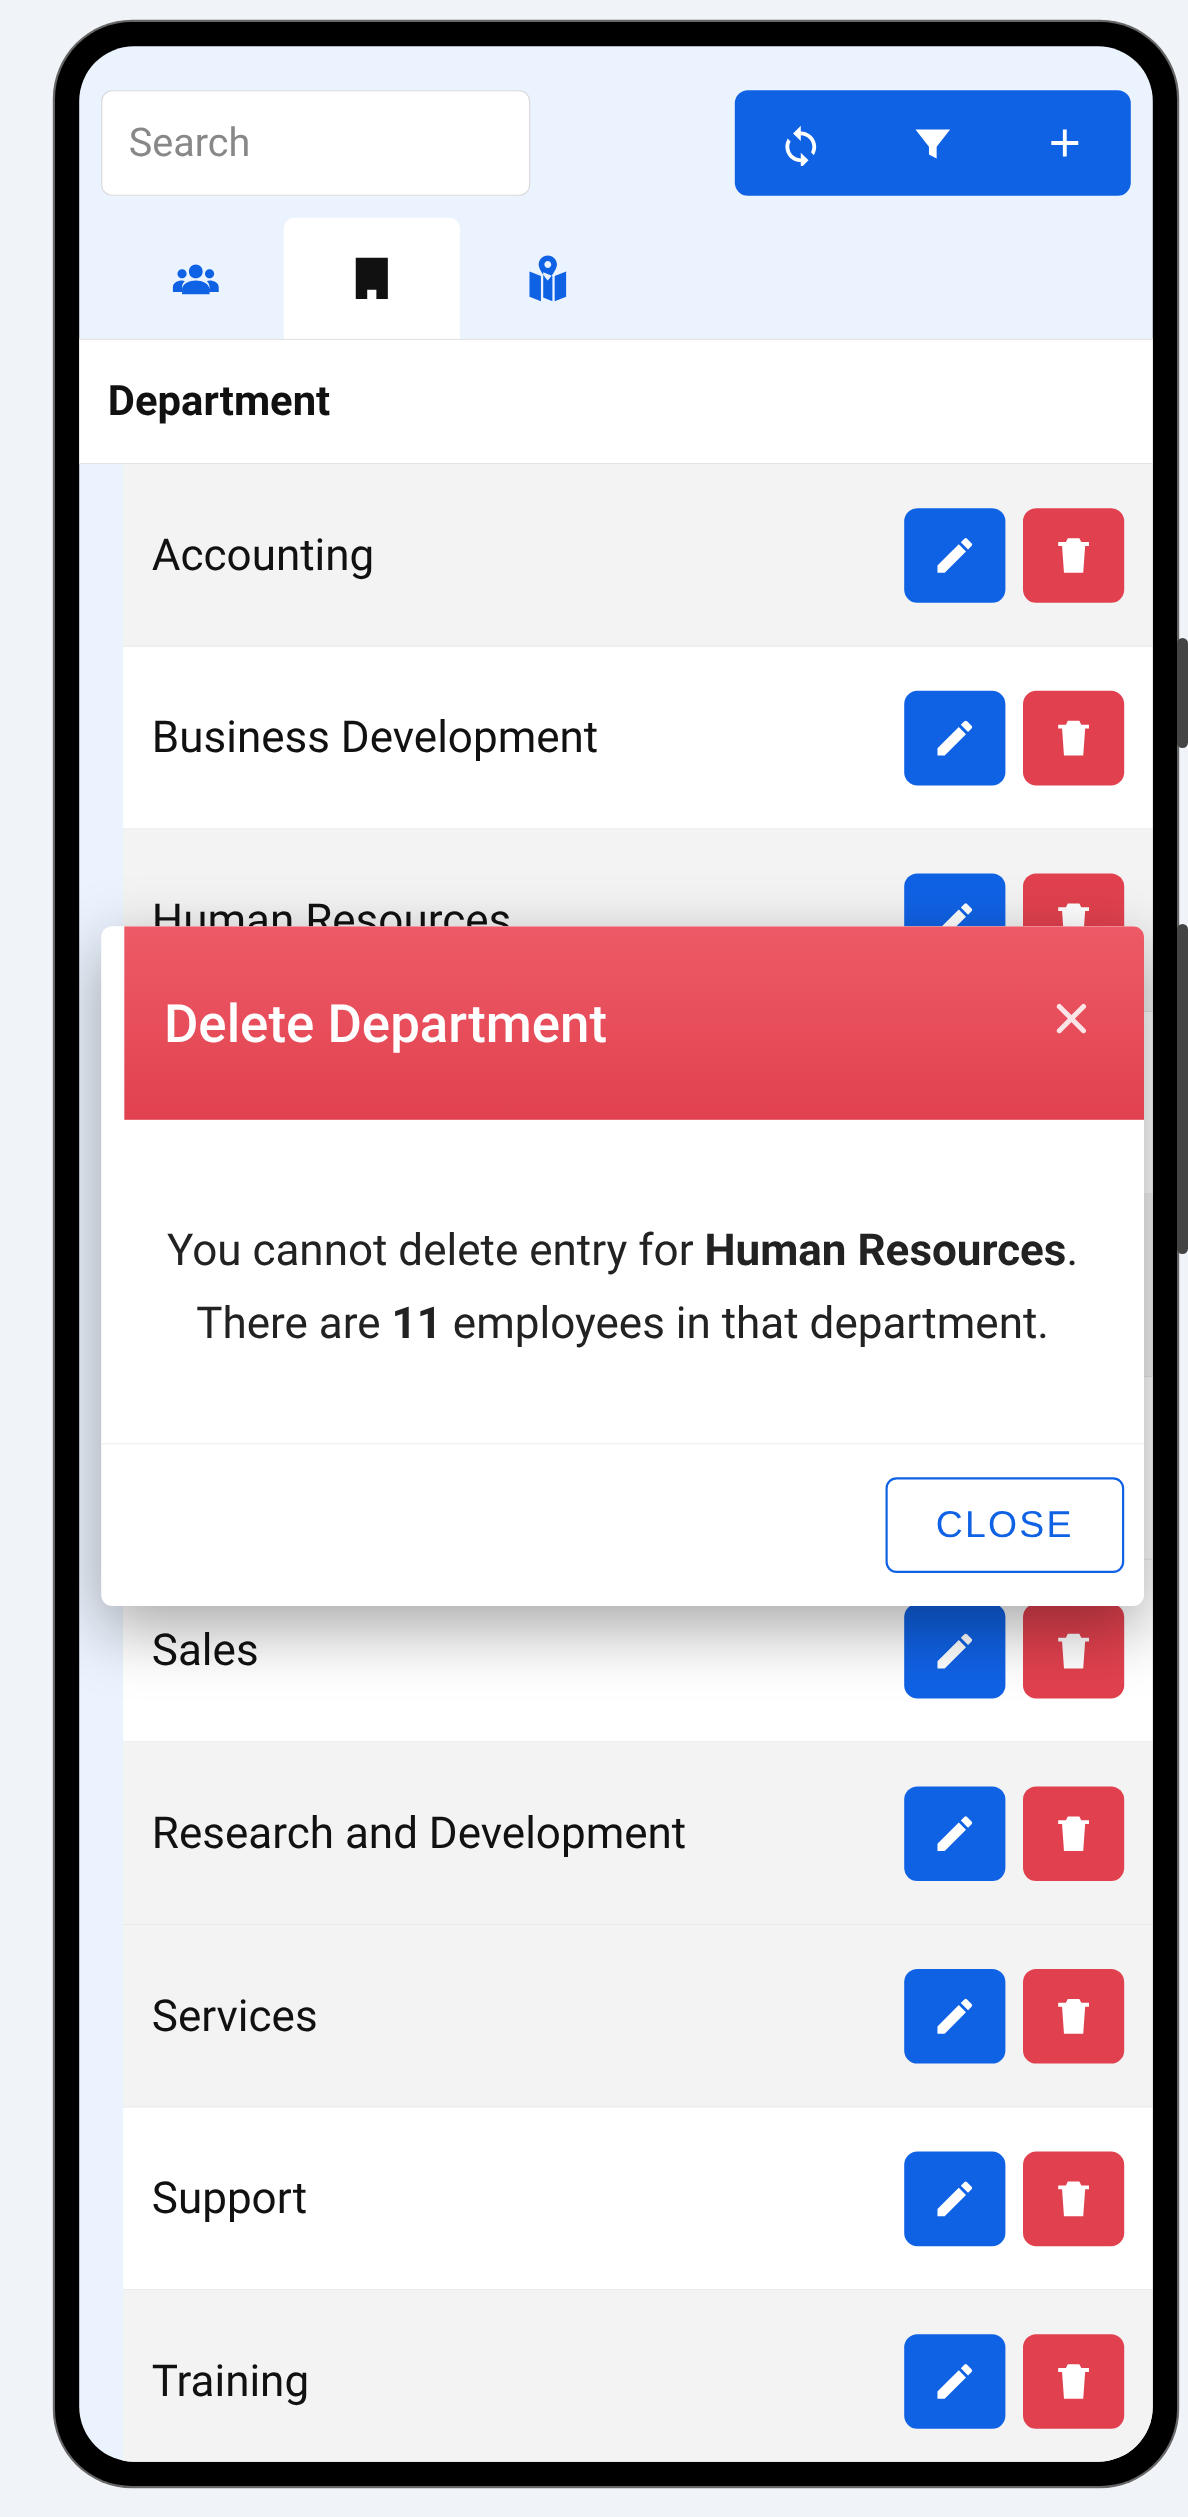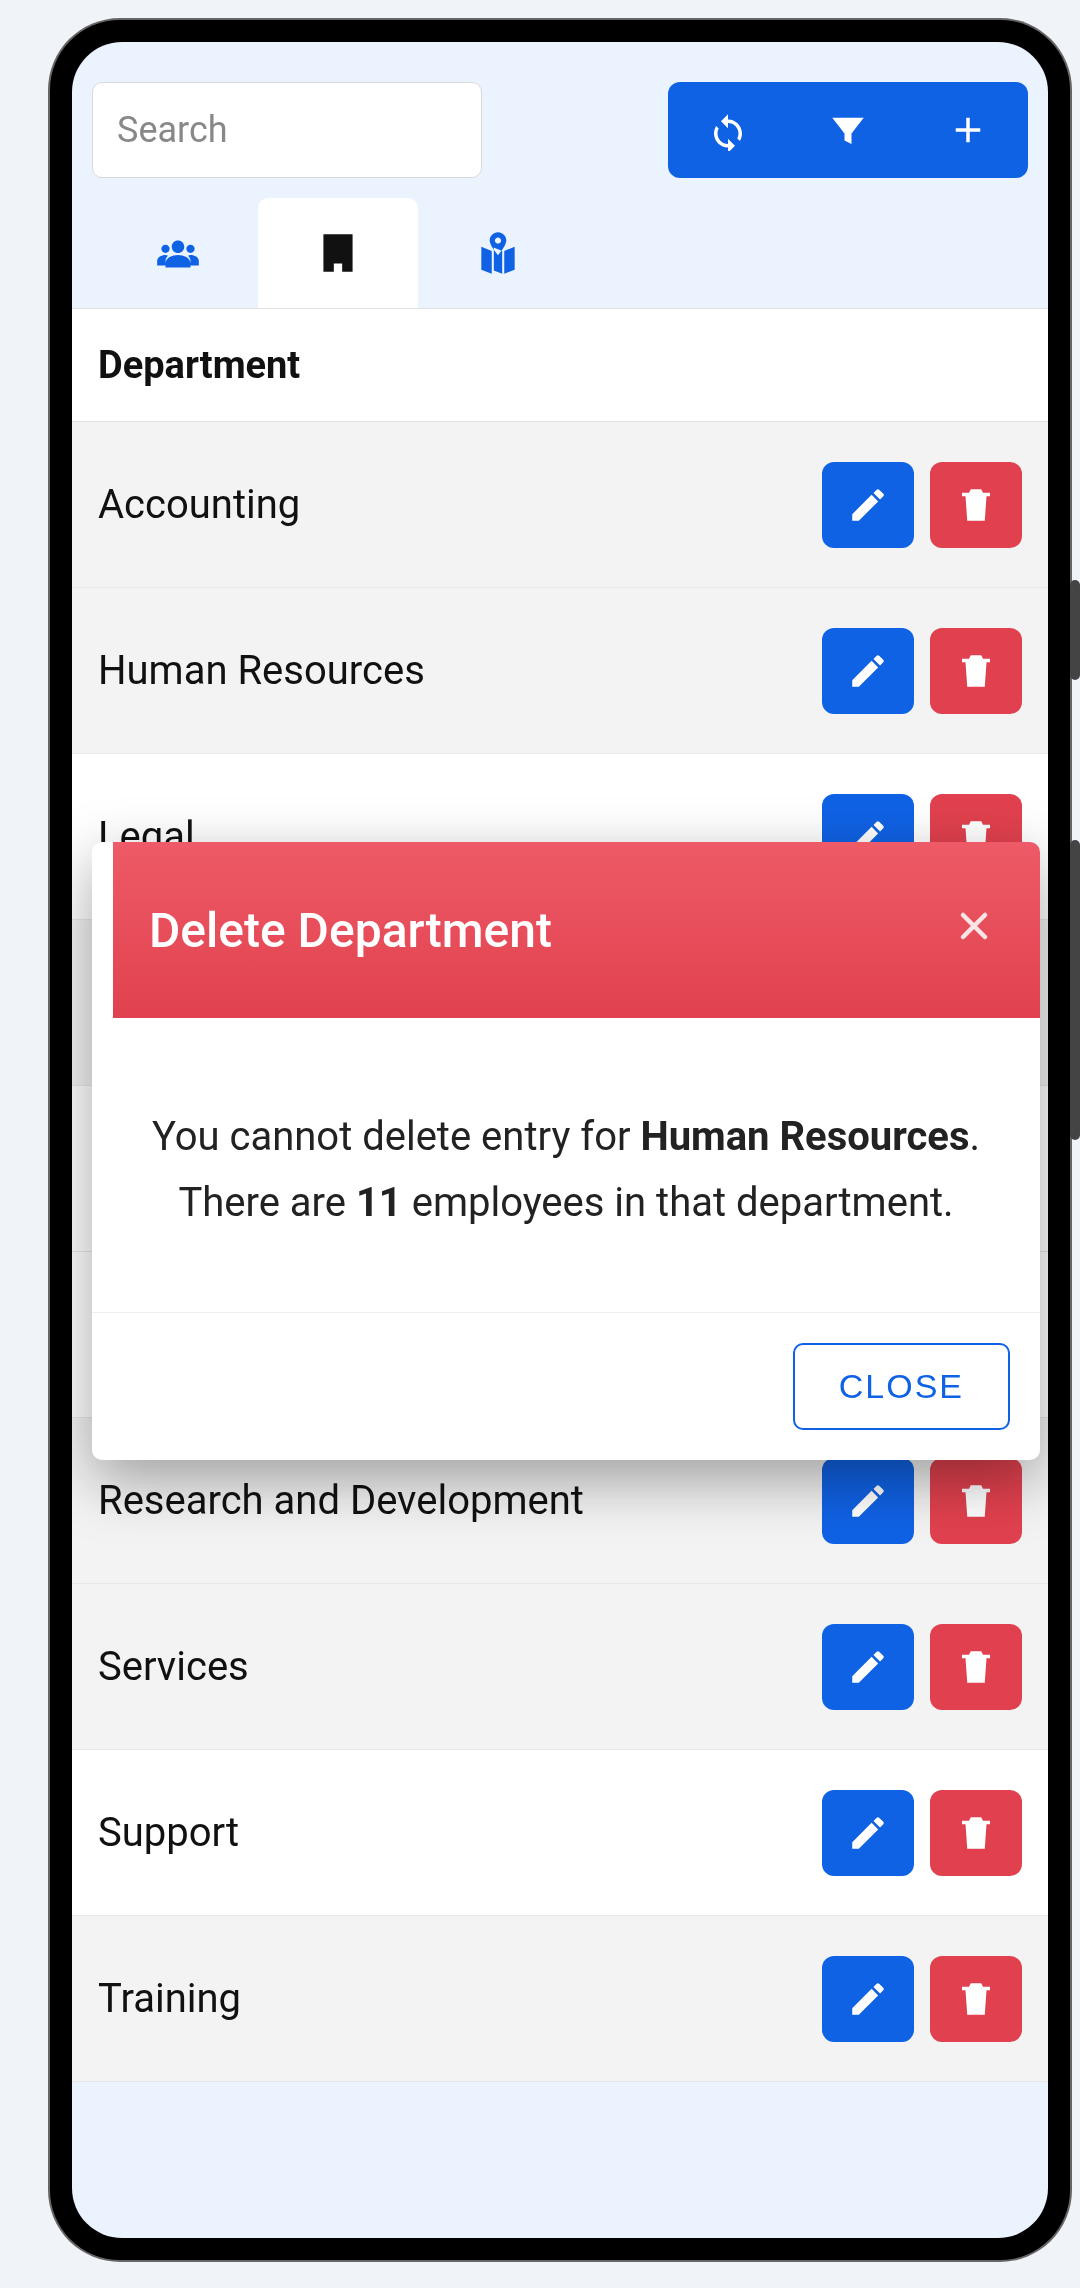--- a/index.html
+++ b/index.html
@@ -141,20 +141,21 @@
 
   
   .dept-row {
     display: flex;
     align-items: center;
     padding: 0 26px;
     height: 166px;
     border-bottom: 1px solid #e8e8e8;
     font-size: 40px;
     color: #111;
+    margin-left: 40px;
   }
   .dept-row.alt { background: #f3f3f3; }
   .dept-row.plain { background: #fff; }
   .dept-name { flex: 1; }
   .row-actions { display: flex; gap: 16px; }
   .icon-btn {
     width: 92px;
     height: 86px;
     border-radius: 12px;
     display: flex;
@@ -202,21 +203,21 @@
     font-size: 40px;
     line-height: 1.65;
     color: #222;
     border-bottom: 1px solid #eee;
     text-align: center;
   }
   .modal-body b { font-weight: 700; }
   .modal-footer {
     display: flex;
     justify-content: flex-end;
-    padding: 30px 30px;
+    padding: 30px 18px;
   }
   .close-btn {
     border: 2px solid #1062e5;
     color: #1062e5;
     background: #fff;
     font-size: 34px;
     letter-spacing: 2px;
     padding: 22px 44px;
     border-radius: 10px;
     cursor: pointer;
@@ -285,20 +286,35 @@
                 <path d="M3 17.25V21h3.75L17.81 9.94l-3.75-3.75L3 17.25zM20.71 7.04a1 1 0 0 0 0-1.41l-2.34-2.34a1 1 0 0 0-1.41 0L15.13 5.12l3.75 3.75 1.83-1.83z"></path>
               </svg>
             </div>
             <div class="icon-btn delete">
               <svg viewBox="0 0 24 24">
                 <path d="M6 7h12l-1 14H7L6 7zm3-4h6l1 2h4v2H4V5h4l1-2zM9 10h2v8H9v-8zm4 0h2v8h-2v-8z"></path>
               </svg>
             </div>
           </div>
         </div>
+        <div class="dept-row plain">
+          <div class="dept-name">Business Development</div>
+          <div class="row-actions">
+            <div class="icon-btn edit">
+              <svg viewBox="0 0 24 24">
+                <path d="M3 17.25V21h3.75L17.81 9.94l-3.75-3.75L3 17.25zM20.71 7.04a1 1 0 0 0 0-1.41l-2.34-2.34a1 1 0 0 0-1.41 0L15.13 5.12l3.75 3.75 1.83-1.83z"></path>
+              </svg>
+            </div>
+            <div class="icon-btn delete">
+              <svg viewBox="0 0 24 24">
+                <path d="M6 7h12l-1 14H7L6 7zm3-4h6l1 2h4v2H4V5h4l1-2zM9 10h2v8H9v-8zm4 0h2v8h-2v-8z"></path>
+              </svg>
+            </div>
+          </div>
+        </div>
         <div class="dept-row alt">
           <div class="dept-name">Human Resources</div>
           <div class="row-actions">
             <div class="icon-btn edit">
               <svg viewBox="0 0 24 24">
                 <path d="M3 17.25V21h3.75L17.81 9.94l-3.75-3.75L3 17.25zM20.71 7.04a1 1 0 0 0 0-1.41l-2.34-2.34a1 1 0 0 0-1.41 0L15.13 5.12l3.75 3.75 1.83-1.83z"></path>
               </svg>
             </div>
             <div class="icon-btn delete">
               <svg viewBox="0 0 24 24">

